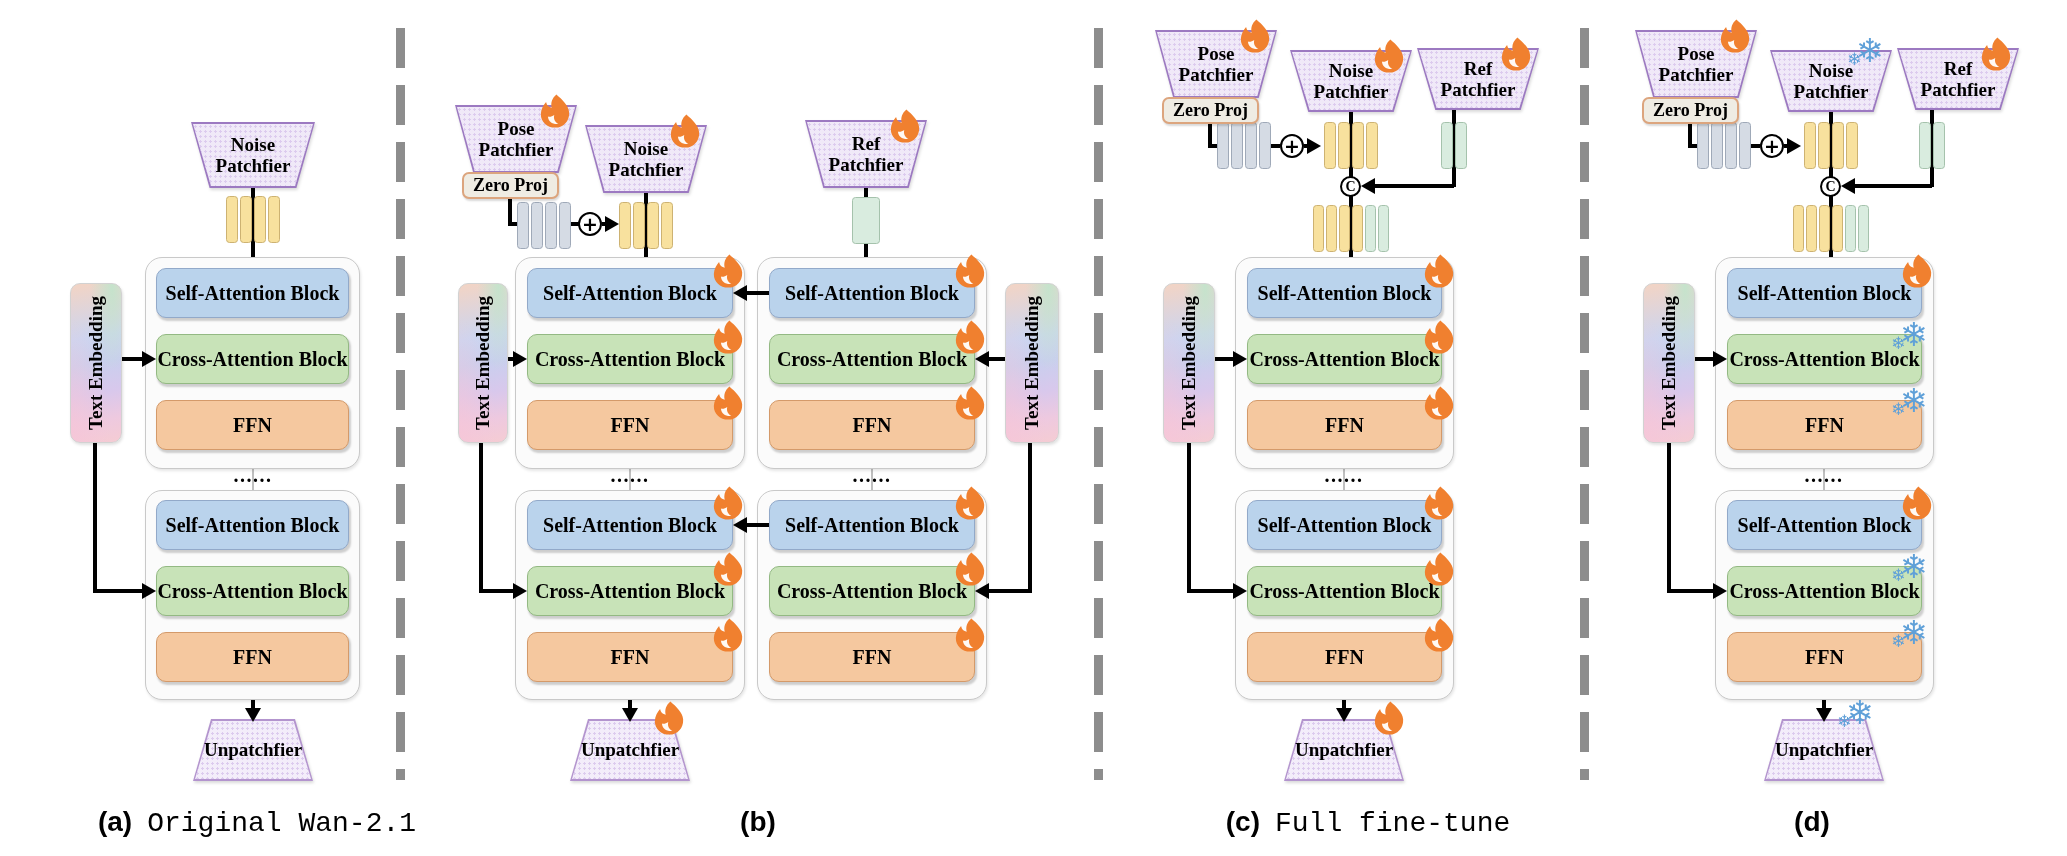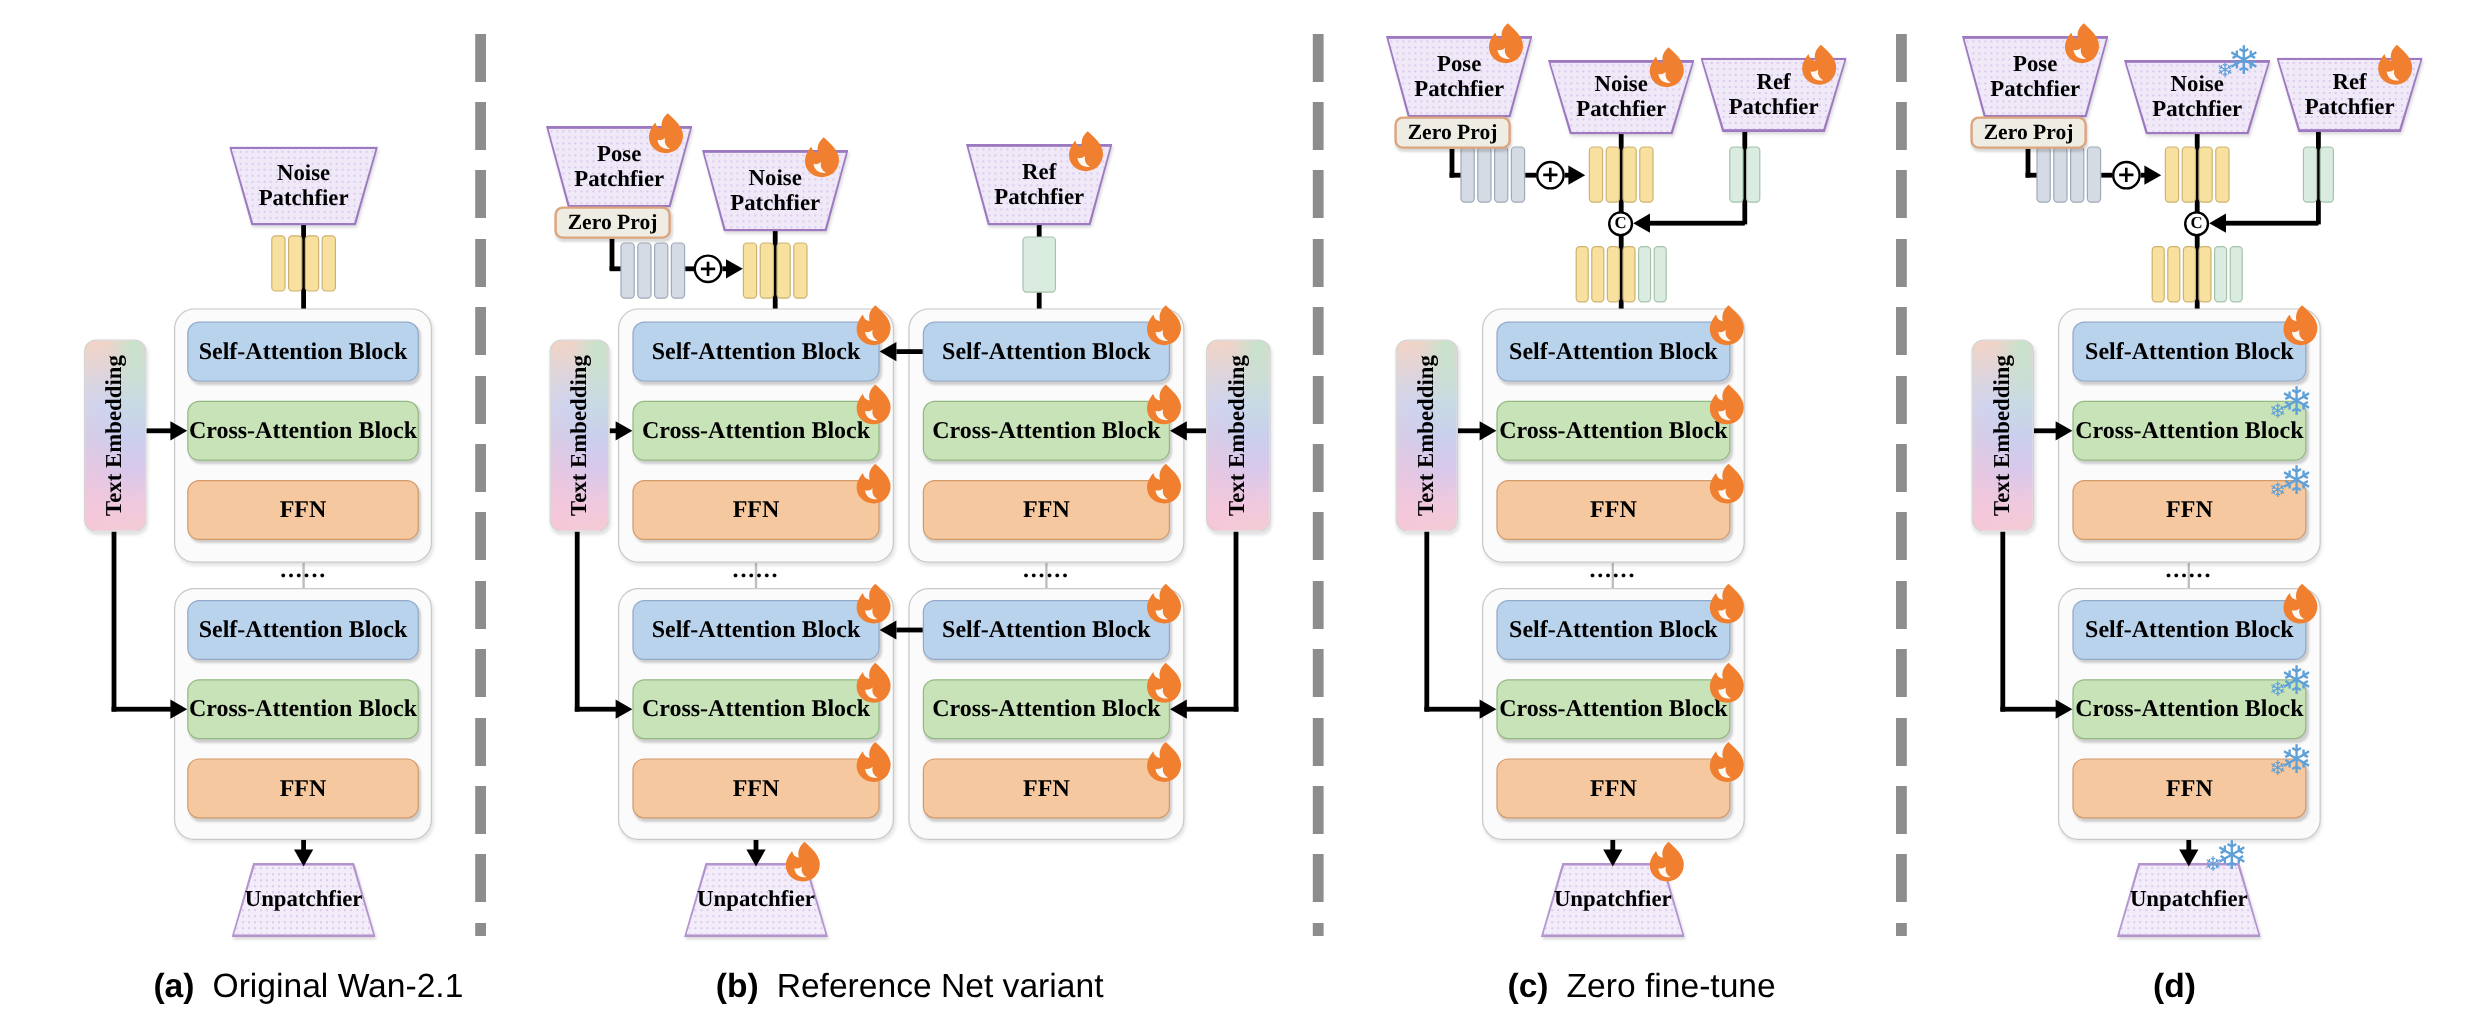--- a/index.html
+++ b/index.html
@@ -68,21 +68,21 @@
 
   .fire { position: absolute; width: 38px; height: 40px; z-index: 6; }
 
   .snow { position: absolute; z-index: 6; color: #5FA0D8; font-family: "DejaVu Sans", sans-serif; line-height: 1; }
   .snow .s1 { font-size: 33px; }
   .snow .s2 { position: absolute; left: -9px; top: 17px; font-size: 17px; }
 
   .cap { position: absolute; transform: translateX(-50%); top: 806px; white-space: nowrap; font-size: 28px;
          display: flex; align-items: baseline; gap: 15px; z-index: 2; }
   .cap .lt { font-family: "Liberation Sans", sans-serif; font-weight: 700; }
-  .cap .tx { font-family: Liberation Sans, sans-serif; }
+  .cap .tx { font-family: Liberation Mono, monospace; }
 </style>
 </head>
 <body>
 
 <svg width="0" height="0" style="position:absolute">
   <defs>
     <g id="flame">
       <path d="M12.9 0.9 C16.5 4.1 20.9 7.9 21.2 12.6 C21.5 18.3 17.4 22.4 12.3 22.5 C7 22.6 2.7 18.9 2.8 13.6 C2.9 10.4 4.5 8.1 6.2 5.9 C6.6 8.0 7.9 9.3 9.9 9.6 C9.0 6.2 10.2 3.2 12.9 0.9 Z" fill="#F0802F"></path>
       <path d="M7.4 15.3 C7.7 18.6 10.1 20.5 14.2 20.2 C11.9 18.7 10.9 16.9 11.5 14.3 C10.0 15.4 8.6 15.7 7.4 15.3 Z" fill="#ffffff" opacity="0.95"></path>
     </g>
@@ -339,21 +339,20 @@
         <div class="f"></div>
       <div class="lbl">
           <span>Unpatchfier</span>
         </div>
     </div>
     <svg class="fire" viewBox="0 0 24 26" style="left:650px;top:700px">
         <use href="#flame"></use>
       </svg>
     <div class="cap" style="left:758px">
       <span class="lt">(b)</span>
-        <span class="tx">Reference Net variant</span>
     </div>
   </div>
 
   <div class="sep" style="left:1094px"></div>
 
   <div>
     <div class="trap dn" style="left:1155px;top:30px;width:122px;height:68px">
       <div class="b"></div>
         <div class="f"></div>
       <div class="lbl">
@@ -488,21 +487,21 @@
         <div class="f"></div>
       <div class="lbl">
           <span>Unpatchfier</span>
         </div>
     </div>
     <svg class="fire" viewBox="0 0 24 26" style="left:1370px;top:700px">
         <use href="#flame"></use>
       </svg>
     <div class="cap" style="left:1368px">
       <span class="lt">(c)</span>
-        <span class="tx">Zero fine-tune</span>
+        <span class="tx">Full fine-tune</span>
     </div>
   </div>
 
   <div class="sep" style="left:1580px"></div>
 
   <div>
     <div class="trap dn" style="left:1635px;top:30px;width:122px;height:68px">
       <div class="b"></div>
         <div class="f"></div>
       <div class="lbl">

